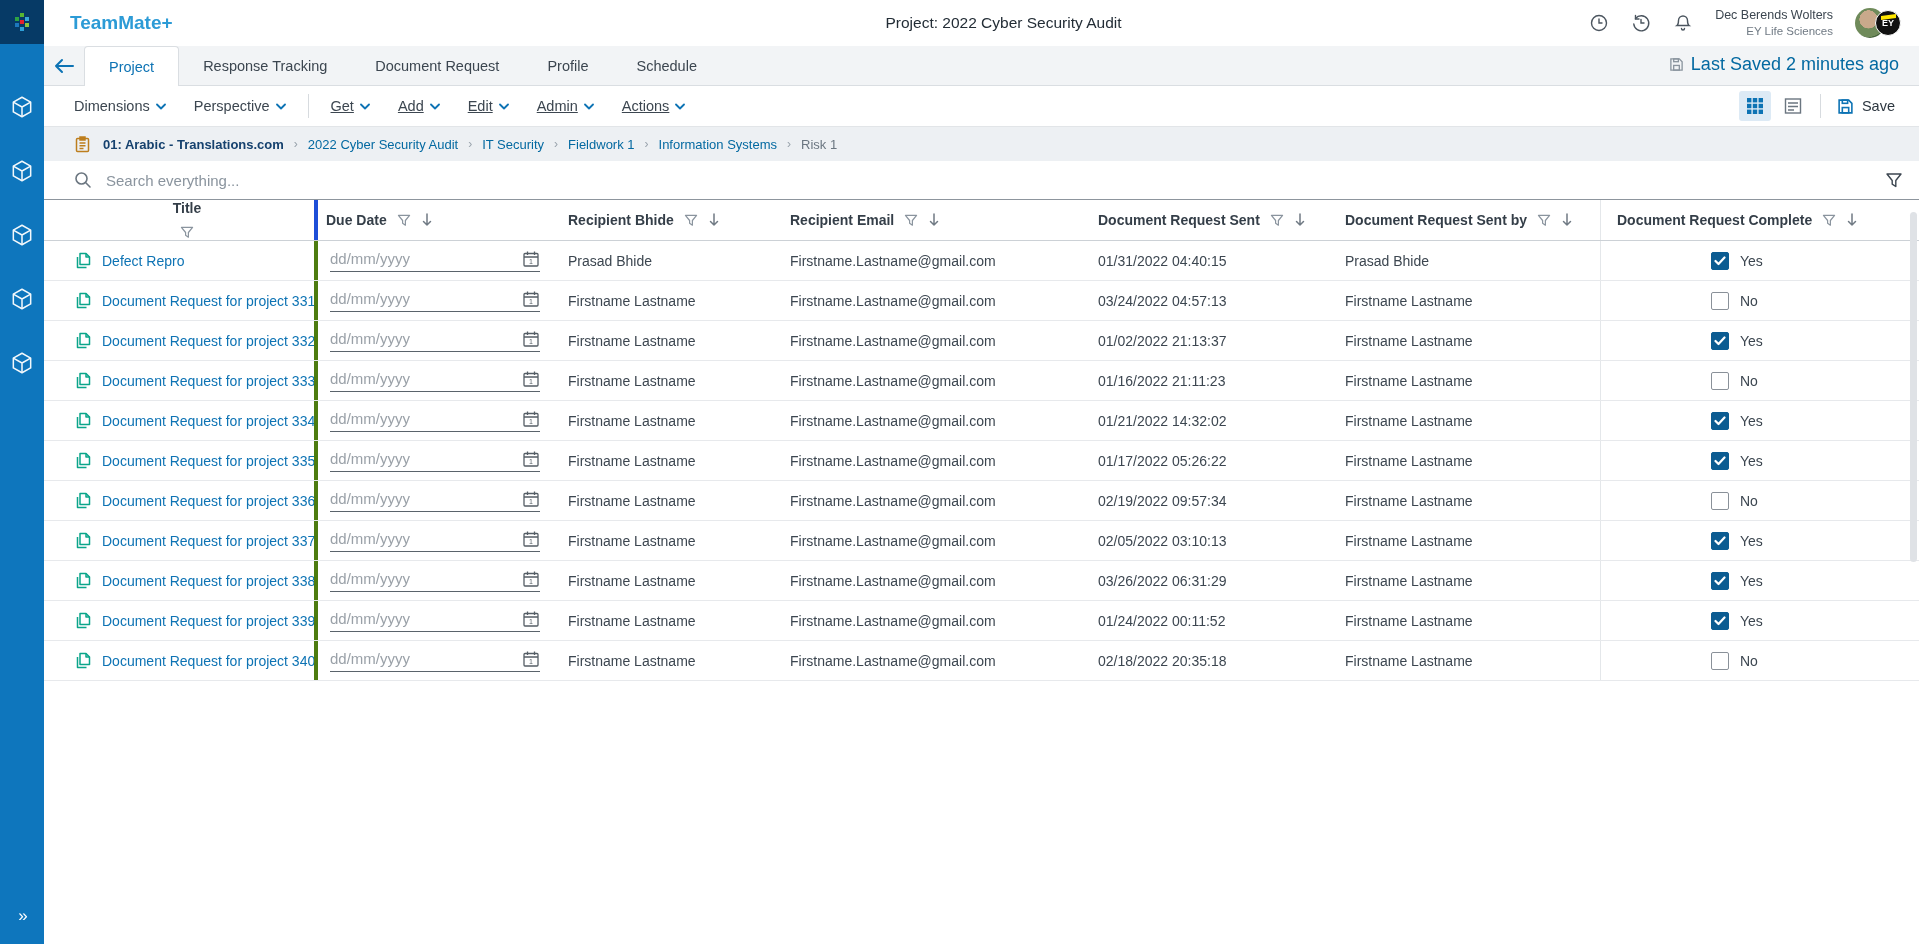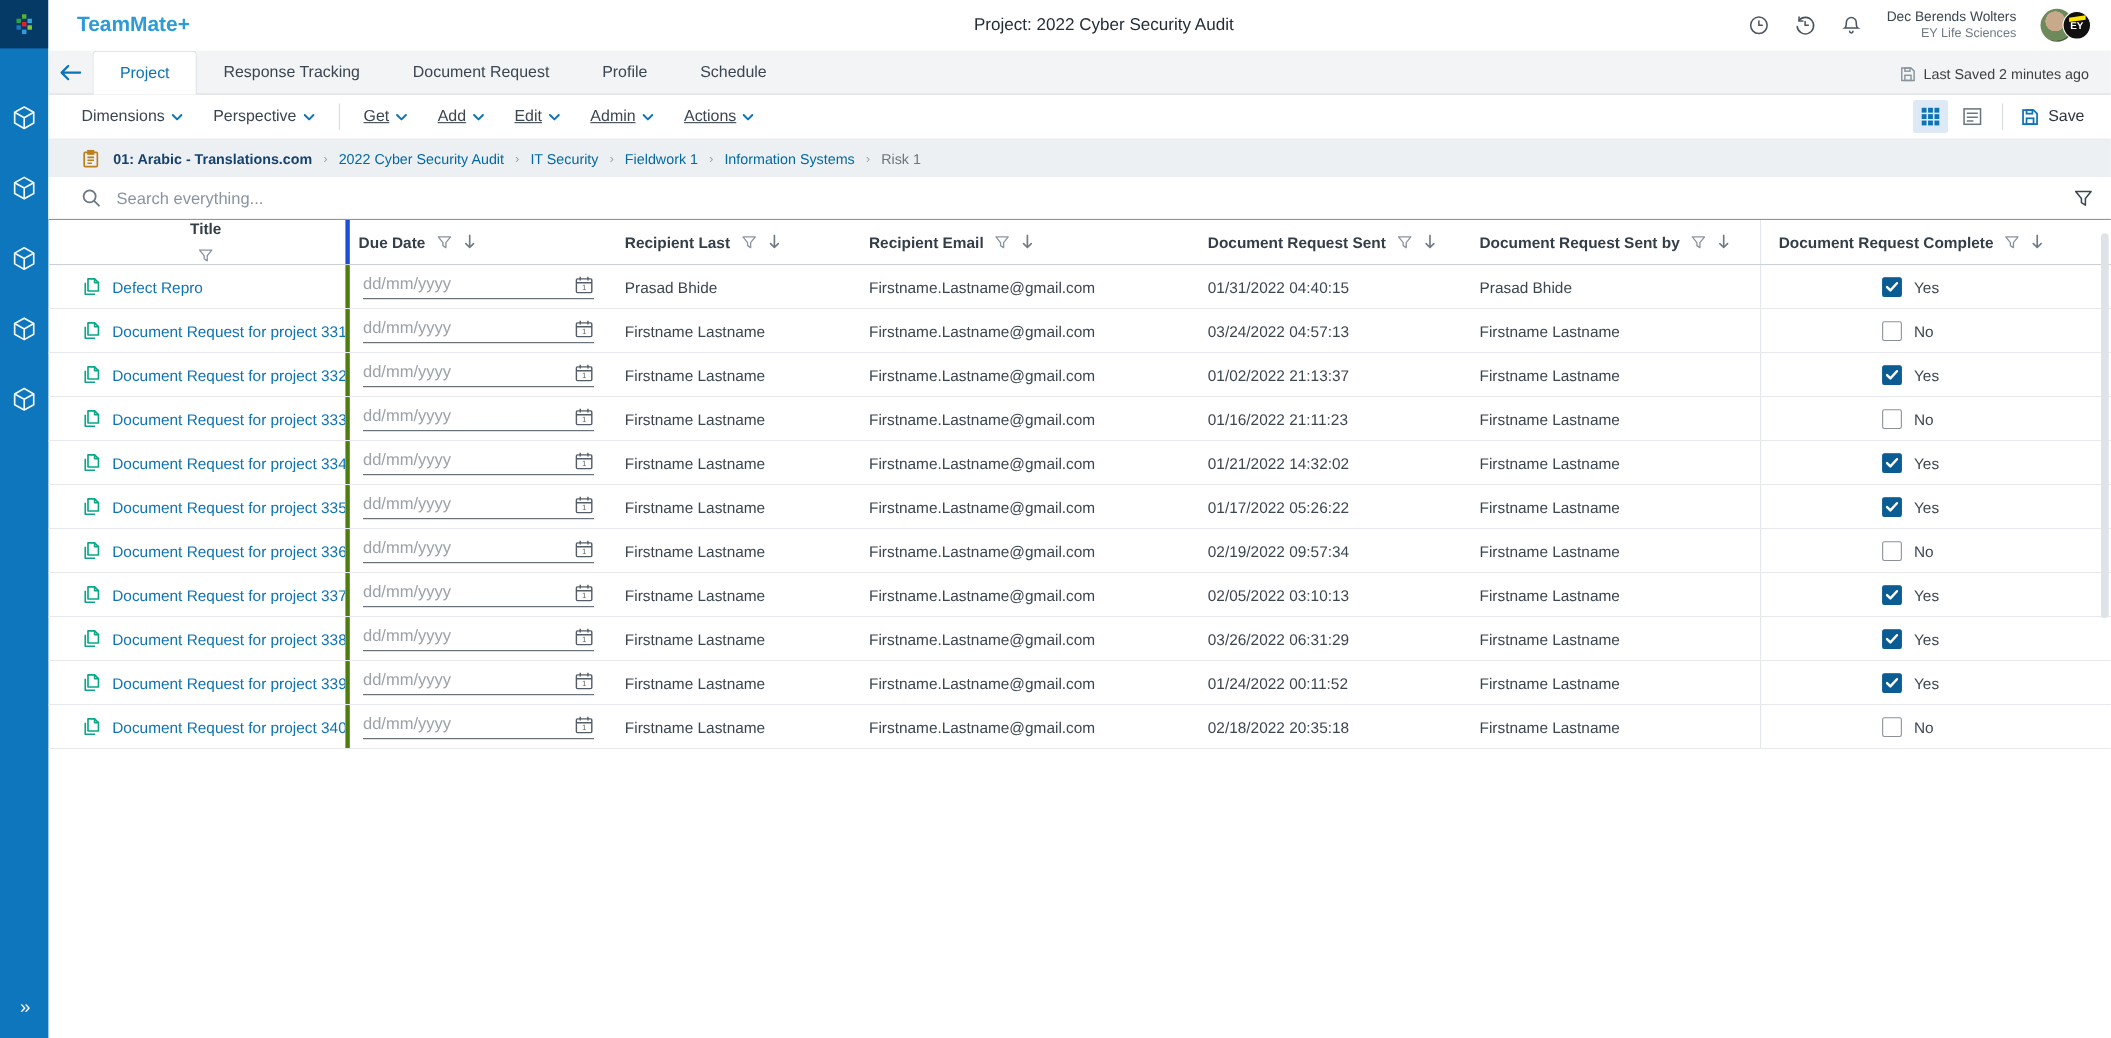--- a/index.html
+++ b/index.html
@@ -42,21 +42,21 @@
   
   .tabstrip { height:40px; background:#f2f4f6; display:flex; align-items:flex-end;
     border-bottom:1px solid #dadee2; position:relative; }
   .back { width:40px; height:38px; display:flex; align-items:center; justify-content:center; cursor:pointer; }
   .back svg { width:20px; height:16px; stroke:#0d73b4; fill:none; stroke-width:2; stroke-linecap:round; stroke-linejoin:round; }
   .tab { height:39px; padding:12px 24px; display:flex; align-items:center; font-size:14.5px;
     color:#3c4650; cursor:pointer; position:relative; }
   .tab.active { background:#fff; color:#0d73b4; border:1px solid #dadee2; border-bottom:none;
     border-radius:4px 4px 0 0; margin-bottom:-1px; height:40px; }
   .lastsaved { margin-left:auto; display:flex; align-items:center; gap:7px; padding-right:20px;
-    color:#404040; font-size:13px; margin-bottom:10px; }
+    color:#0369a1; font-size:18px; margin-bottom:10px; }
   .lastsaved svg { width:15px; height:15px; stroke:#8a949e; fill:none; stroke-width:1.4; }
 
   
   .toolbar { height:41px; background:#fff; display:flex; align-items:center; border-bottom:1px solid #e2e5e8; }
   .menu { display:flex; align-items:center; gap:6px; font-size:14.5px; color:#3c4650;
     padding:0 14px; cursor:pointer; height:100%; }
   .menu svg { width:10px; height:7px; stroke:#0d73b4; fill:none; stroke-width:1.8; stroke-linecap:round; stroke-linejoin:round; }
   .vdiv { width:1px; height:24px; background:#d7dbdf; margin:0 8px; }
   .toolbar-right { margin-left:auto; display:flex; align-items:center; padding-right:16px; }
   .viewbtn { width:32px; height:30px; display:flex; align-items:center; justify-content:center;
@@ -364,21 +364,21 @@
               <path d="M1.5 1.5 H13.5 L9 7 V12 L6 10 V7 Z"></path>
             </svg>
           </span>
           <span class="srt">
             <svg viewBox="0 0 12 14">
               <path d="M6 1 V12 M2.5 8.5 L6 12 L9.5 8.5"></path>
             </svg>
           </span>
         </div>
         <div class="hcell">
-          <span>Recipient Last</span>
+          <span>Recipient Bhide</span>
           <span class="fun">
             <svg viewBox="0 0 15 14">
               <path d="M1.5 1.5 H13.5 L9 7 V12 L6 10 V7 Z"></path>
             </svg>
           </span>
           <span class="srt">
             <svg viewBox="0 0 12 14">
               <path d="M6 1 V12 M2.5 8.5 L6 12 L9.5 8.5"></path>
             </svg>
           </span>

